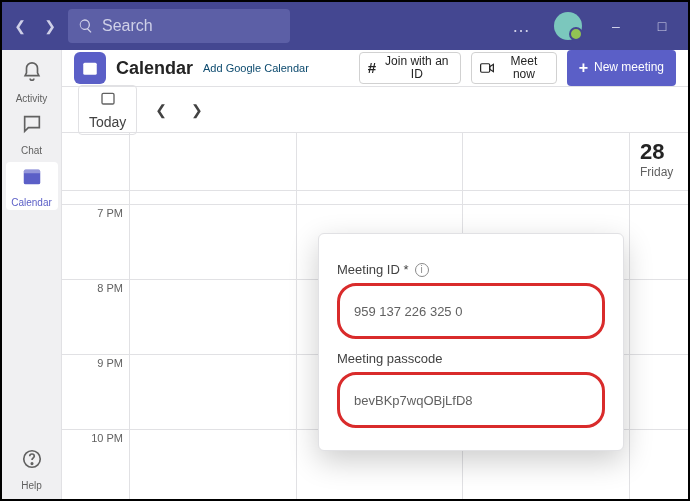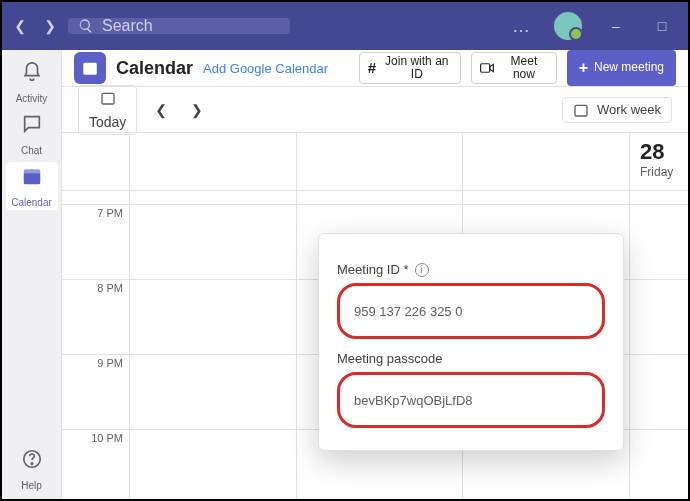--- a/index.html
+++ b/index.html
@@ -23,21 +23,21 @@
   }
   .nav-btn {
     width: 24px; height: 24px;
     color: #cfd0e8;
     display: flex; align-items: center; justify-content: center;
     border-radius: 4px;
     font-size: 14px;
   }
   .searchbar {
     flex: 1;
-    height: 16px;
+    height: 34px;
     background: #5c5fa6;
     border-radius: 4px;
     display: flex;
     align-items: center;
     padding: 0 10px;
     color: #cfd0e8;
     gap: 8px;
     max-width: 420px;
   }
   .searchbar svg { width:16px; height:16px; fill:#cfd0e8; }
@@ -90,21 +90,21 @@
     gap:10px;
     border-bottom:1px solid #e1e1e4;
   }
   .cal-icon {
     width:32px;height:32px;border-radius:6px;
     background:#5b5fc7;
     display:flex;align-items:center;justify-content:center;
   }
   .cal-icon svg{width:18px;height:18px;fill:#fff;}
   .page-title{ font-weight:700; font-size:18px; color:#242424;}
-  .addgoogle{ color:#3b82f6; font-size:13px;}
+  .addgoogle{ color:#0c4a6e; font-size:11px;}
   .toolbar-spacer{flex:1;}
   .pillbtn{
     height:32px;border:1px solid #d1d1d1;border-radius:4px;
     background:#fff;display:flex;align-items:center;justify-content:center;
     padding:0 8px;font-size:12px;color:#242424;gap:6px;
     line-height:1.1;
     text-align:center;
   }
   .primarybtn{
     background:#5b5fc7;color:#fff;border:none;
@@ -270,26 +270,20 @@
     <div class="subbar">
       <div class="today-pill">
         <svg viewBox="0 0 24 24">
             <rect x="3" y="5" width="18" height="16" rx="2" fill="none" stroke="#616161" stroke-width="2"></rect>
           </svg>
         <span>Today</span>
       </div>
       <div class="chev">❮</div>
       <div class="chev">❯</div>
       <div class="subbar-spacer"></div>
-      <div class="workweek">
-        <svg viewBox="0 0 24 24">
-            <rect x="3" y="5" width="18" height="16" rx="2" fill="none" stroke="#616161" stroke-width="2"></rect>
-          </svg>
-        <span>Work week</span>
-      </div>
     </div>
 
     <div class="calgrid">
       <div class="timescale">
         <div class="dayhead"></div>
         <div class="thinrow"></div>
         <div class="hourrow"><span>7 PM</span></div>
         <div class="hourrow"><span>8 PM</span></div>
         <div class="hourrow"><span>9 PM</span></div>
         <div class="hourrow"><span>10 PM</span></div>

